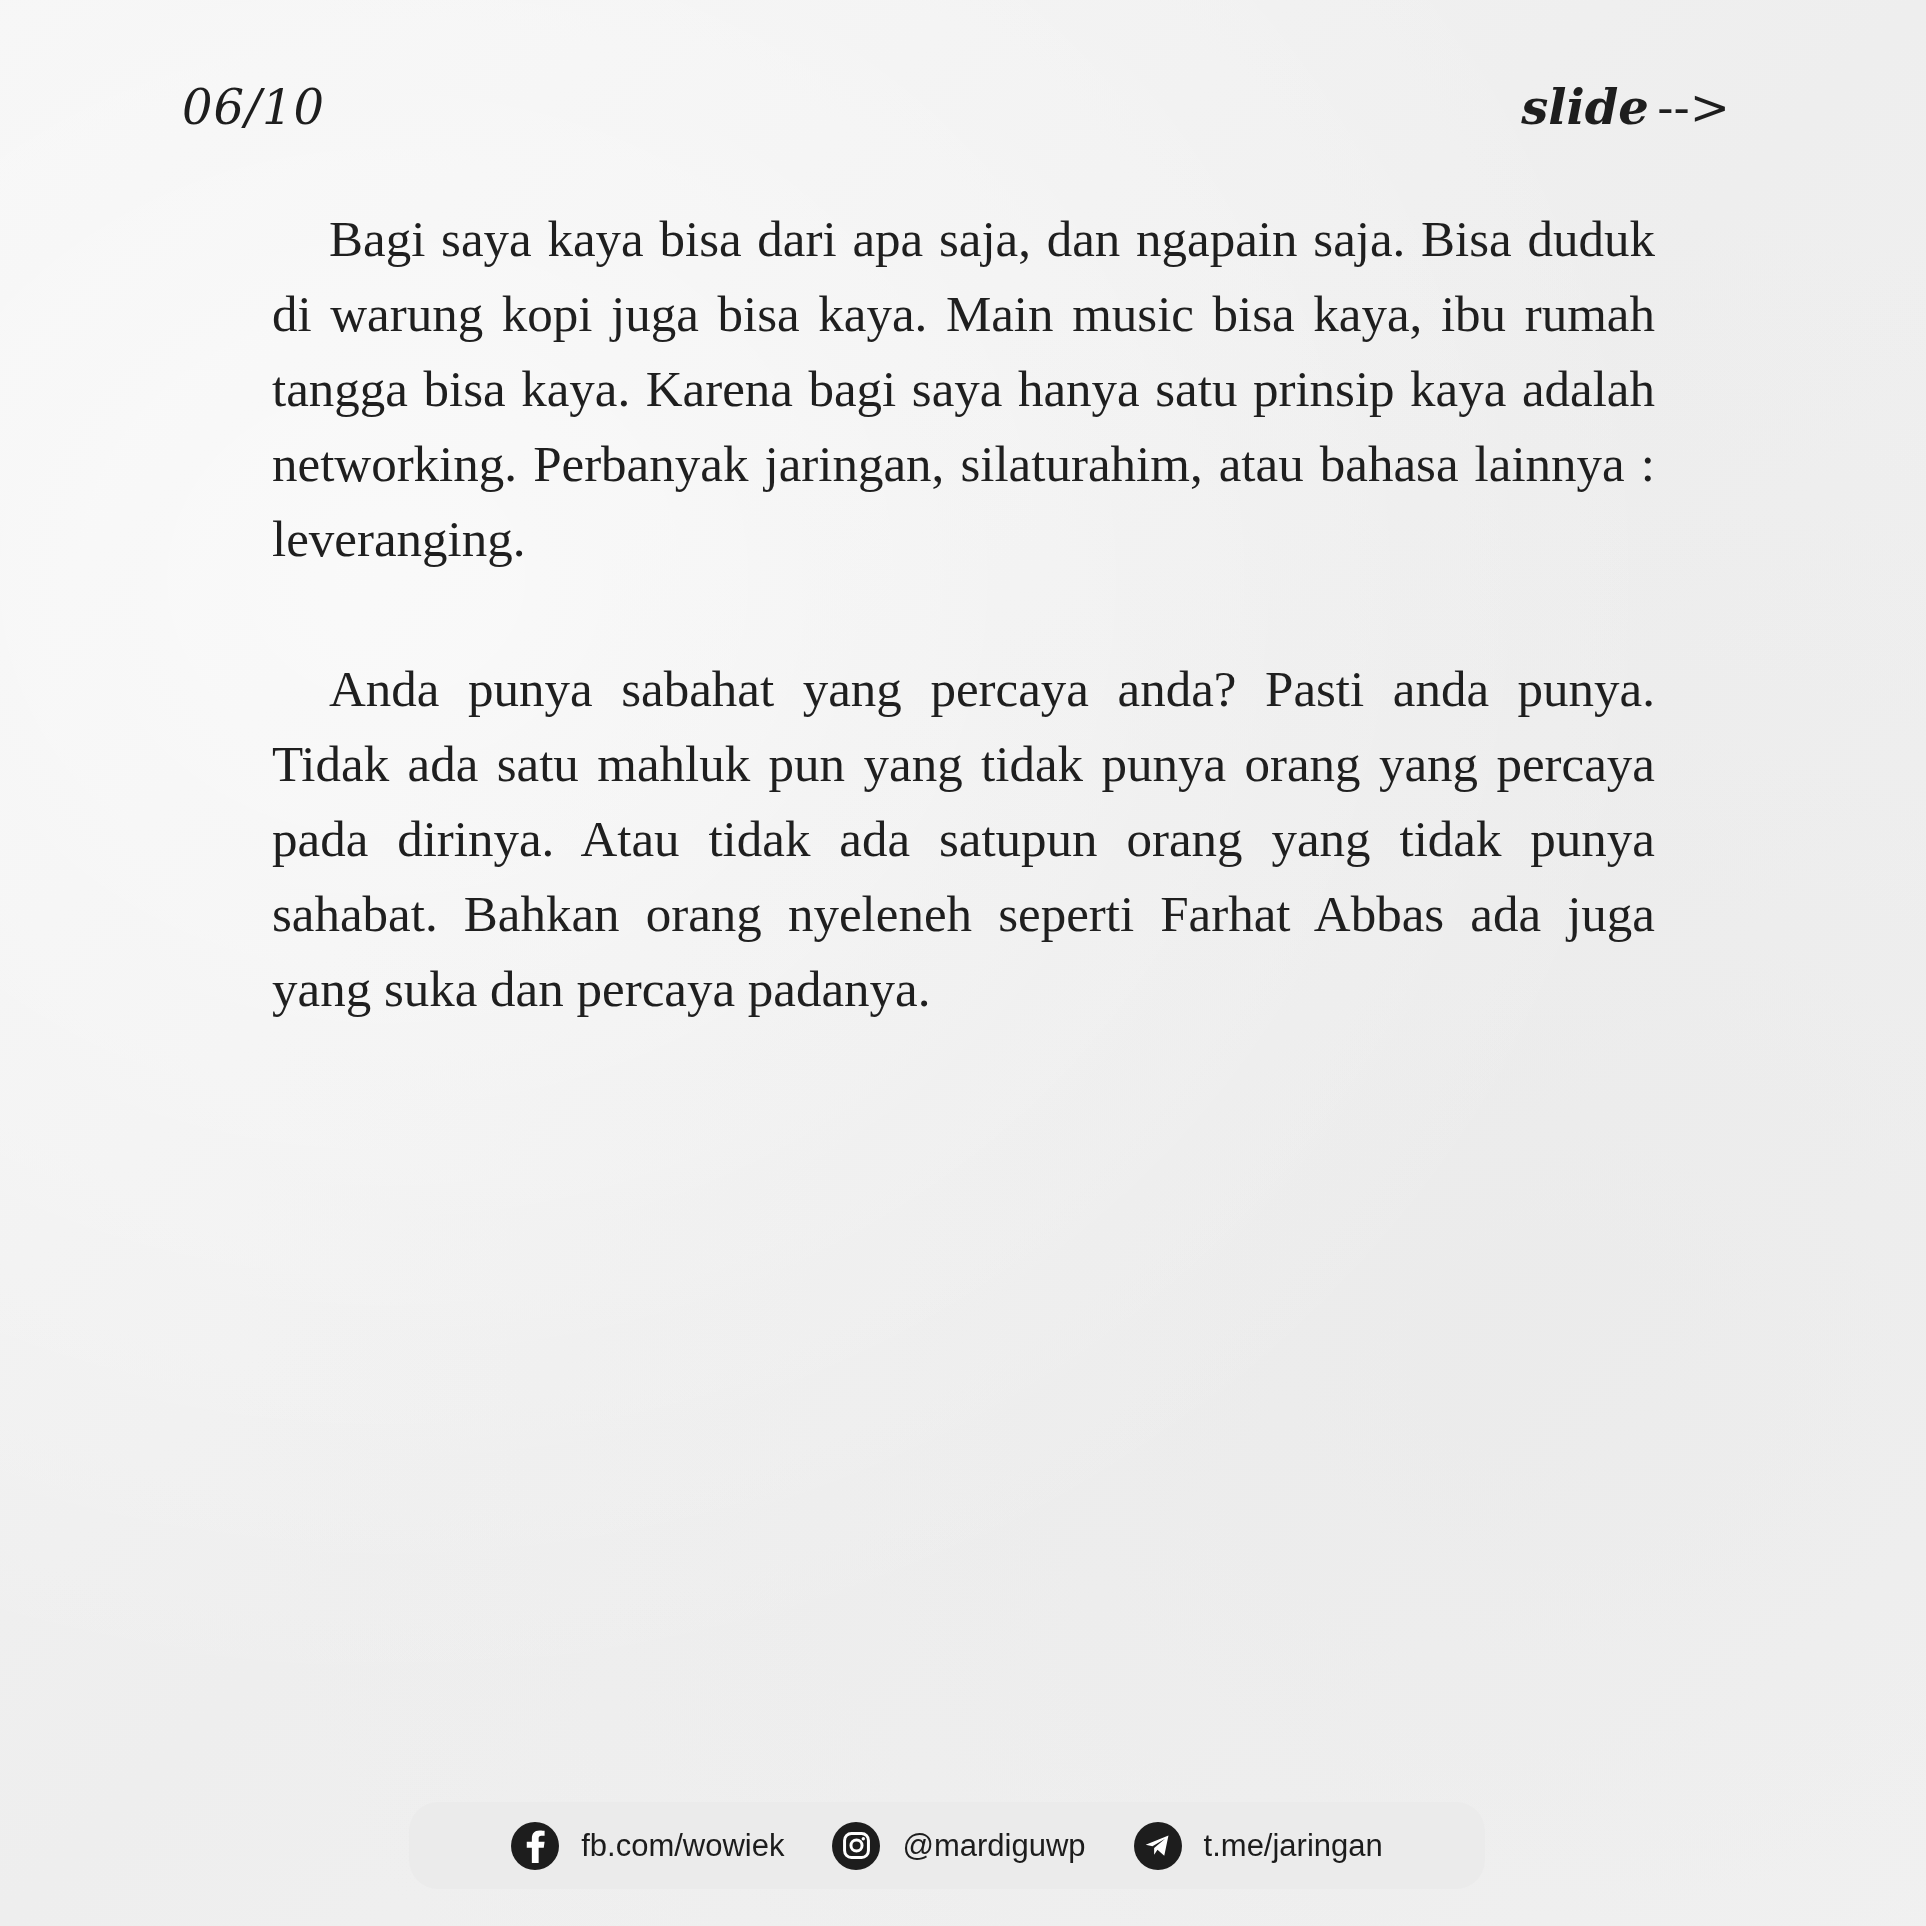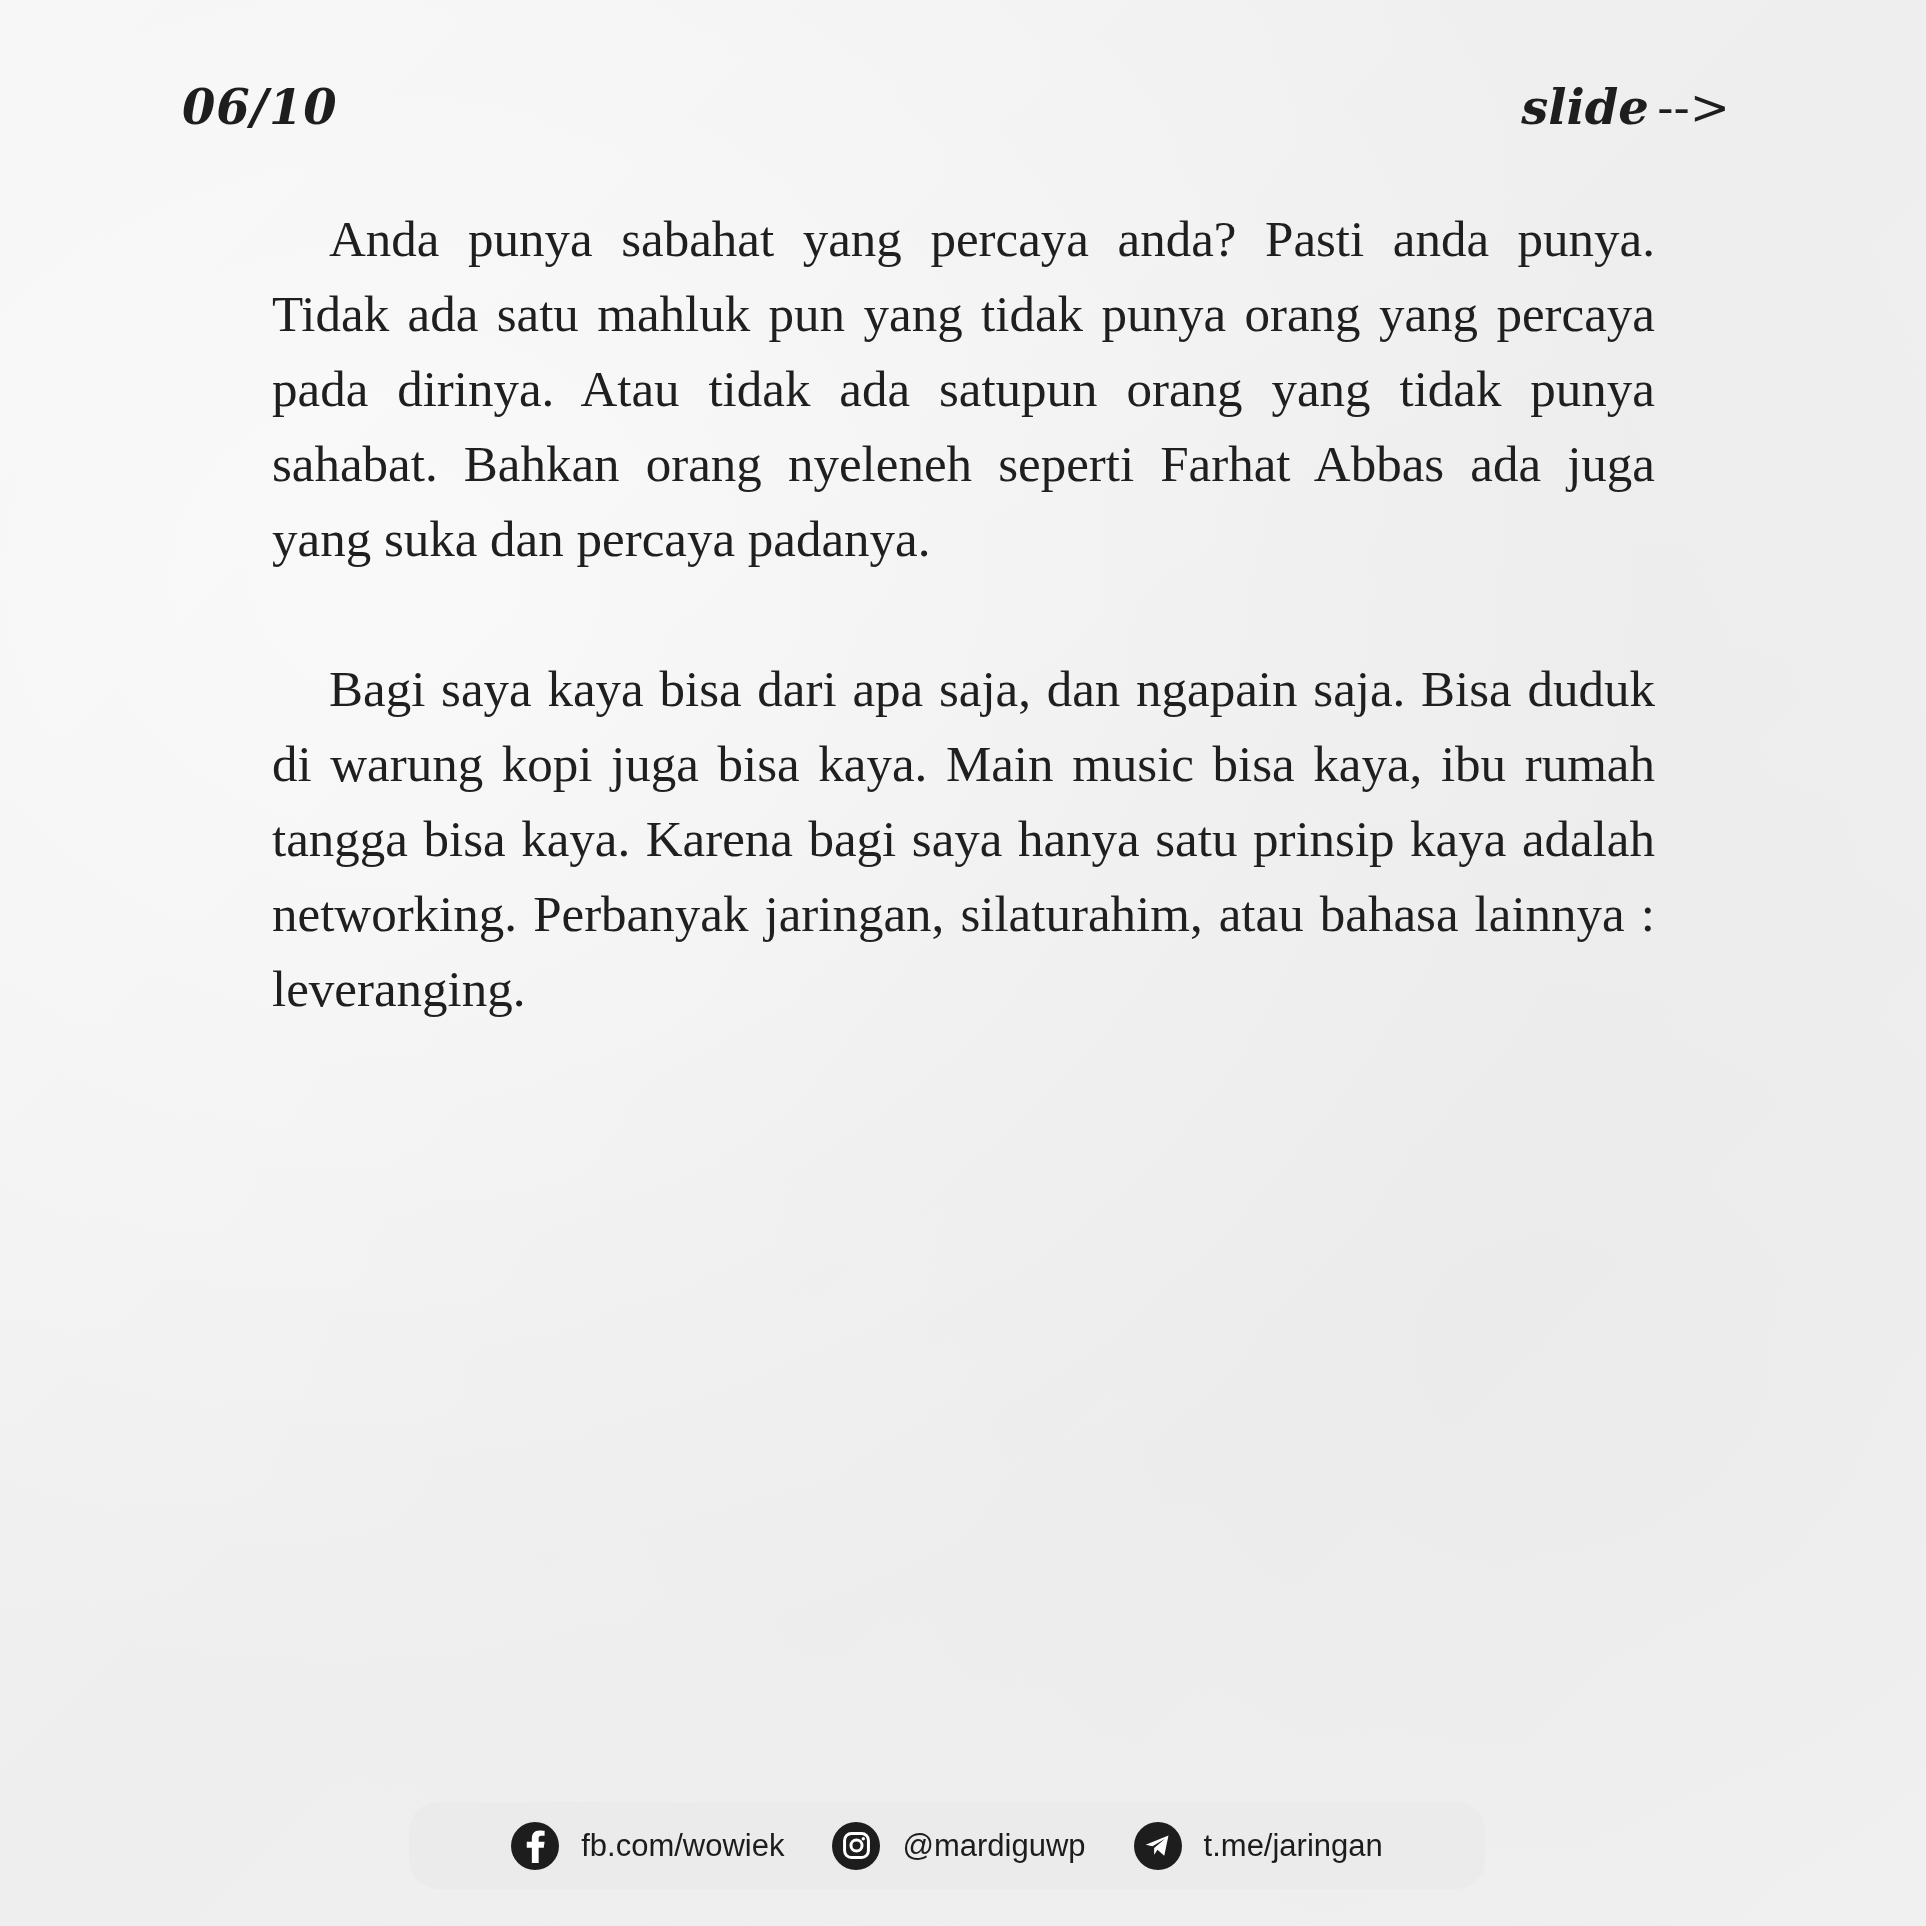--- a/index.html
+++ b/index.html
@@ -8,21 +8,21 @@
     background: #f2f2f2;
     background-image:
       radial-gradient(ellipse at 20% 30%, rgba(255,255,255,0.6), rgba(255,255,255,0) 60%),
       radial-gradient(ellipse at 80% 70%, rgba(230,230,230,0.5), rgba(230,230,230,0) 60%),
       linear-gradient(135deg, #f4f4f4 0%, #eeeeee 50%, #f3f3f3 100%);
     position: relative;
     color: #1f1f1f;
   }
   .page-num {
     position: absolute; left: 182px; top: 79px;
-    font-family: "DejaVu Serif", serif; font-style: italic; font-weight: bold;
+    font-family: "DejaVu Serif", serif; font-style: italic; font-weight: normal;
     font-size: 48px; color: #1e1e1e; letter-spacing: 0.9px;
   }
   .slide-hint {
     position: absolute; right: 196px; top: 79px;
     font-family: "DejaVu Serif", serif; color: #1e1e1e; font-size: 48px;
   }
   .slide-hint .word { font-style: italic; font-weight: bold; }
   .slide-hint .arrow { font-weight: normal; margin-left: 8.6px; }
   .content {
     position: absolute; left: 272px; top: 202px; width: 1383px;
@@ -46,22 +46,22 @@
 </head>
 <body>
 
 <div class="page-num">06/10</div>
 
 <div class="slide-hint">
   <span class="word">slide</span><span class="arrow">--&gt;</span>
 </div>
 
 <div class="content">
+  <p>Bagi saya kaya bisa dari apa saja, dan ngapain saja. Bisa duduk di warung kopi juga bisa kaya. Main music bisa kaya, ibu rumah tangga bisa kaya. Karena bagi saya hanya satu prinsip kaya adalah networking. Perbanyak jaringan, silaturahim, atau bahasa lainnya : leveranging.</p>
   <p>Anda punya sabahat yang percaya anda? Pasti anda punya. Tidak ada satu mahluk pun yang tidak punya orang yang percaya pada dirinya. Atau tidak ada satupun orang yang tidak punya sahabat. Bahkan orang nyeleneh seperti Farhat Abbas ada juga yang suka dan percaya padanya.</p>
-  <p>Bagi saya kaya bisa dari apa saja, dan ngapain saja. Bisa duduk di warung kopi juga bisa kaya. Main music bisa kaya, ibu rumah tangga bisa kaya. Karena bagi saya hanya satu prinsip kaya adalah networking. Perbanyak jaringan, silaturahim, atau bahasa lainnya : leveranging.</p>
 </div>
 
 <div class="footer">
   <div class="social">
     <span class="ico">
       <svg width="20.5" height="34" viewBox="0 0 24 40">
           <path d="M16 40V22h6l1-7h-7v-4c0-2 1-3 3-3h4V2c-1 0-3-.3-6-.3-6 0-9 3.5-9 9.5V15H2v7h6v18z" fill="#ffffff"></path>
         </svg>
     </span>
     <span>fb.com/wowiek</span>

